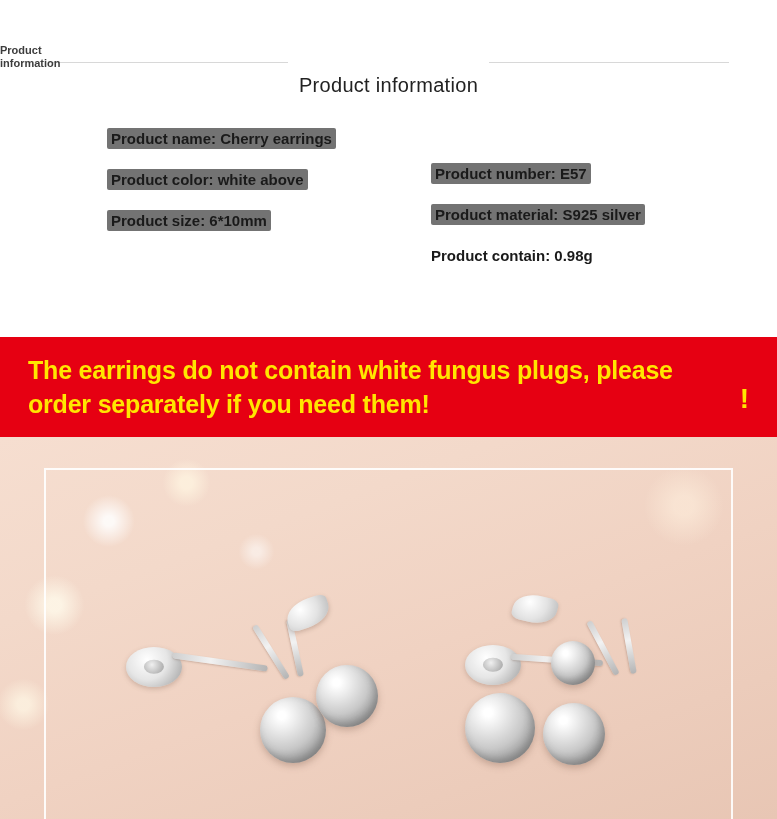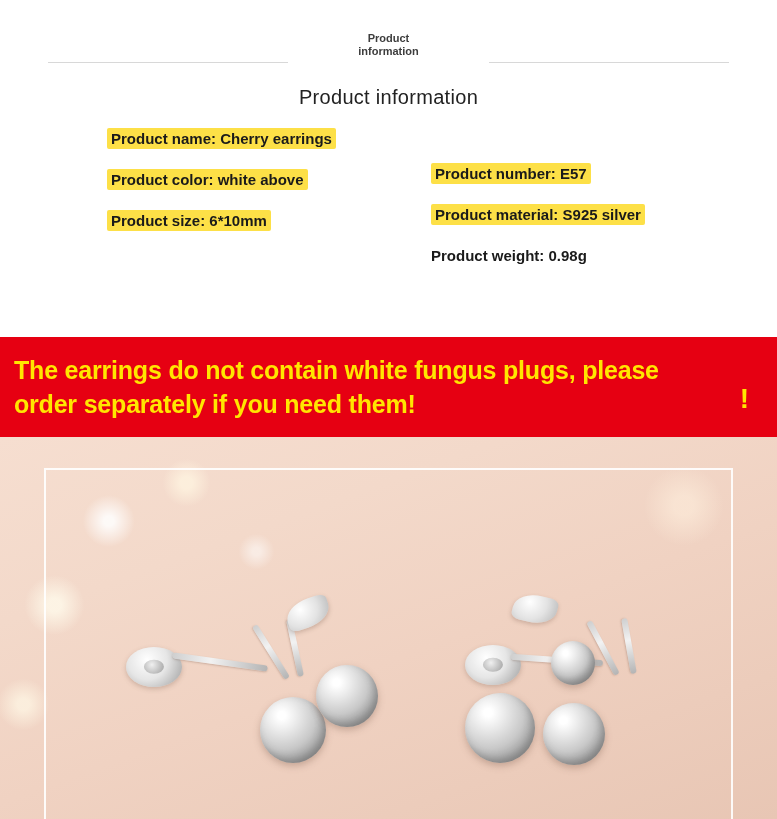--- a/index.html
+++ b/index.html
@@ -24,42 +24,40 @@
     position: absolute;
     top: 62px;
     height: 1px;
     background: #d8d8d8;
   }
   .header-rule.left  { left: 48px;  width: 240px; }
   .header-rule.right { right: 48px; width: 240px; }
 
   .header-small {
     position: absolute;
-    top: 32px;
-    left: 0;
-    width: 777px;
-    text-align: center;
+    top: 44px;
+    left: 0;
+    width: 777px;
     font-size: 11px;
     font-weight: bold;
     color: #3d3d3d;
     line-height: 13px;
     letter-spacing: 0px;
   }
   .header-small span { display: block; }
 
   .header-title {
     position: absolute;
     top: 74px;
     left: 0;
     width: 777px;
     text-align: center;
     font-size: 20px;
     color: #222222;
     letter-spacing: 0.3px;
-    margin-top: 12px;
   }
 
   
   .specs {
     position: relative;
     margin: 18px 0 0 0;
     padding: 0 0 0 0;
     height: 180px;
   }
   .spec-row {
@@ -67,21 +65,21 @@
     height: 41px;
   }
   .spec-cell {
     position: absolute;
     font-size: 15px;
     font-weight: bold;
     color: #1a1a1a;
     white-space: nowrap;
   }
   .spec-cell .hl {
-    background: #fde047;
+    background: #737373;
     padding: 2px 4px;
     border-radius: 2px;
   }
   .col-left  { left: 107px; }
   .col-right { left: 431px; margin-top: 35px; }
   .col-wide  { left: 110px; }
 
   .note {
     position: absolute;
     left: 70px;
@@ -100,21 +98,21 @@
     left: 0;
     top: 337px;
     width: 777px;
     height: 100px;
     background: #e60012;
     color: #ffe600;
     overflow: hidden;
   }
   .banner-text {
     position: absolute;
-    left: 14px;
+    left: 28px;
     top: 16px;
     width: 690px;
     font-size: 25px;
     font-weight: bold;
     line-height: 34px;
     color: #ffe600;
     letter-spacing: -0.2px;
   }
   .banner-bang {
     position: absolute;
@@ -221,21 +219,21 @@
     <div class="spec-cell col-right">
       <span class="hl">Product material: S925 silver</span>
     </div>
   </div>
 
   <div class="spec-row">
     <div class="spec-cell col-left">
       <span class="hl">Product size: 6*10mm</span>
     </div>
     <div class="spec-cell col-right">
-      <span>Product weight: 0.98g</span>
+      <span>Product contain: 0.98g</span>
     </div>
   </div>
 
 
   <div class="note">Note: The above dimensions and weight are measured manually. There may be slight differences in the actual parameters of the product. Please refer to the actual product.</div>
 </div>
 
 <div class="banner">
   <div class="banner-text">The earrings do not contain white fungus plugs, please order separately if you need them!</div>
   <div class="banner-bang">!</div>

